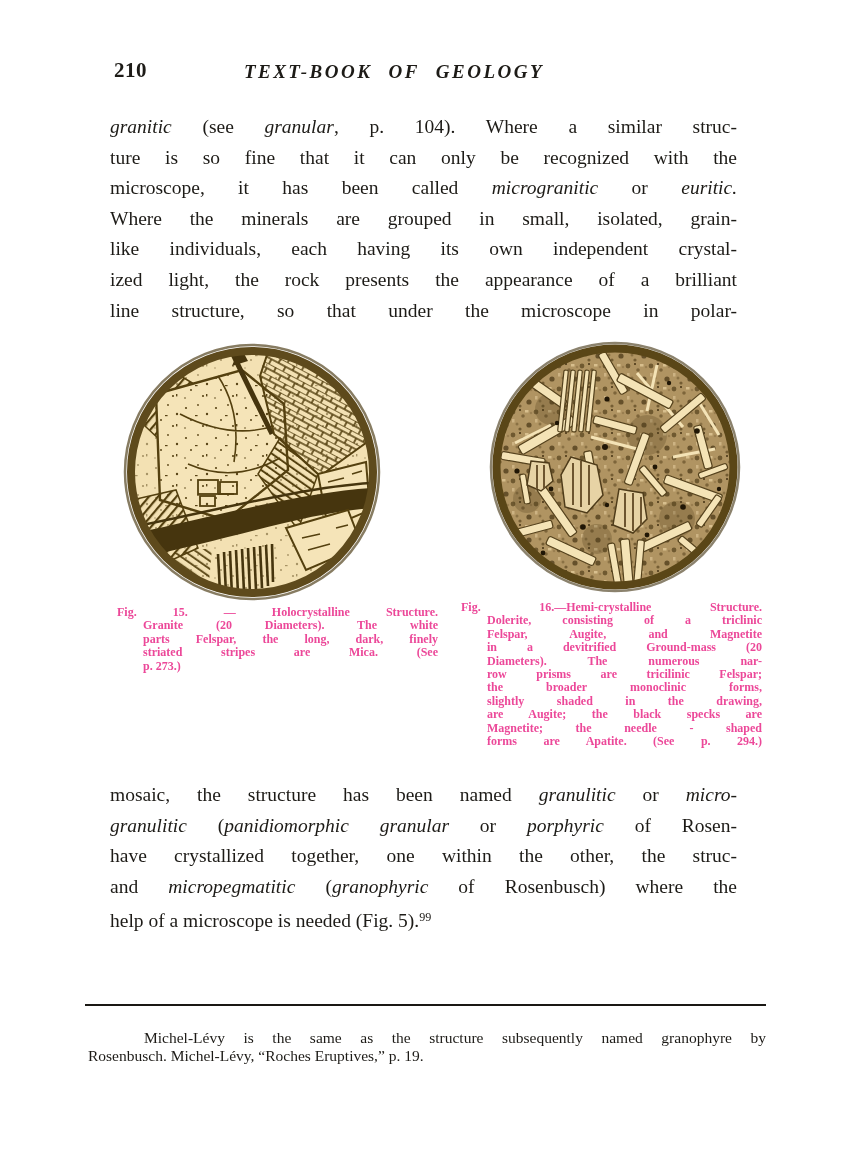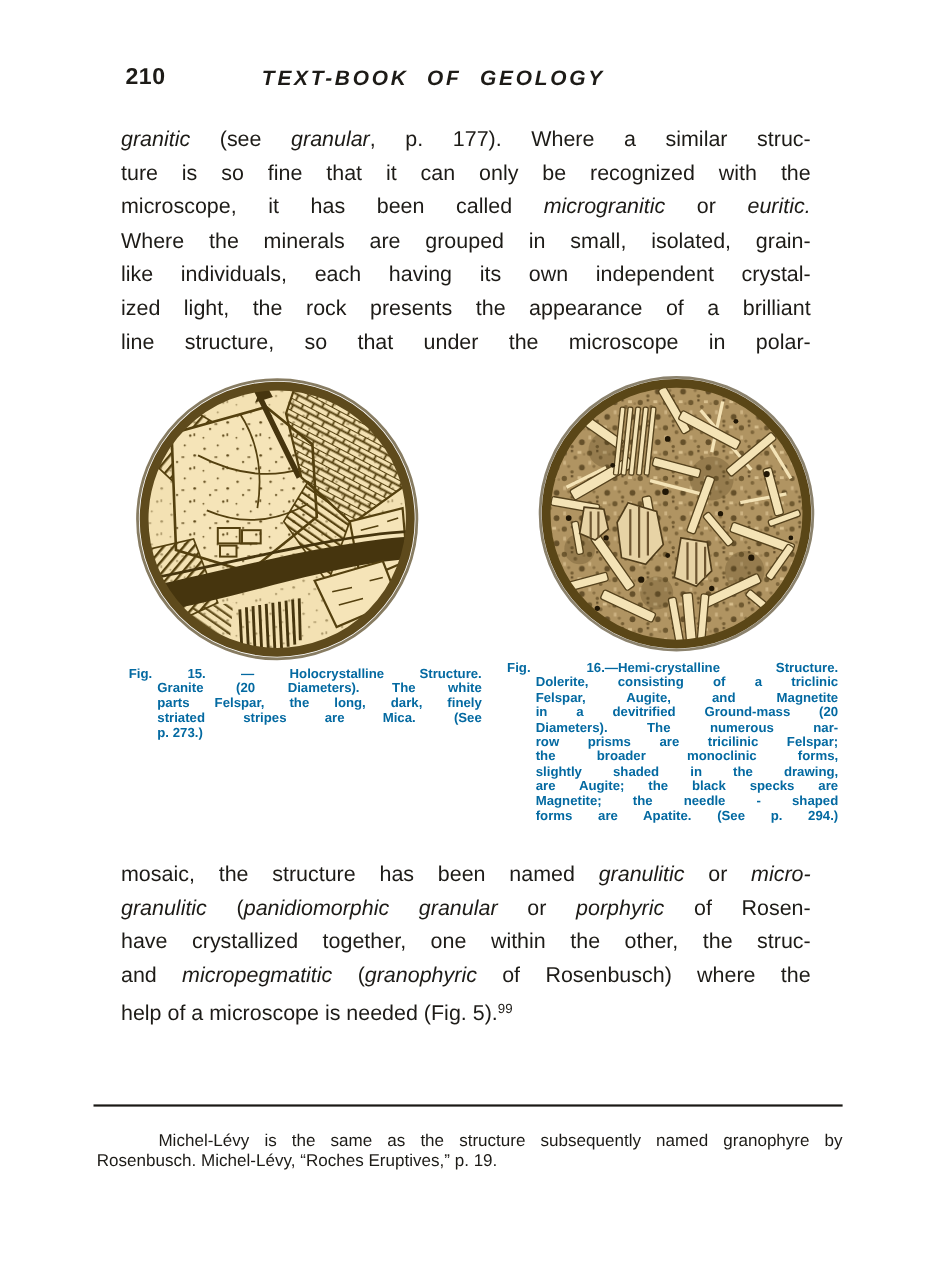--- a/index.html
+++ b/index.html
@@ -1,52 +1,52 @@
 <!DOCTYPE html>
 <html><head>
 <meta charset="utf-8">
 <style>
   html,body{margin:0;padding:0;background:#ffffff;}
   #page{
     position:relative;width:850px;height:1150px;background:#ffffff;
-    font-family:Liberation Sans, sans-serif;color:#1d1b17;
+    font-family:Liberation Serif, serif;color:#1d1b17;
     overflow:hidden;
   }
   .abs{position:absolute;}
   #pagenum{left:114px;top:58px;font-size:21px;font-weight:600;letter-spacing:.5px;}
   #header{left:0;top:61px;width:788px;text-align:center;font-style:italic;font-weight:bold;
           font-size:19px;letter-spacing:2.5px;word-spacing:9px;}
   .para{font-size:19.5px;line-height:30.6px;}
   #para1{left:110px;top:112px;width:627px;}
   #para2{left:110px;top:780px;width:627px;}
   .tline{text-align:justify;text-align-last:justify;}
   .tline.noj{text-align-last:left;}
   .it{font-style:italic;}
   .sup{font-size:.62em;vertical-align:.5em;letter-spacing:0;}
-  .caption{font-size:12px;line-height:13.4px;font-weight:bold;color:#0369a1;}
+  .caption{font-size:12px;line-height:13.4px;font-weight:bold;color:#ec4899;}
   .caption .tline{margin-left:26px;}
   .caption .tline:first-child{margin-left:0;}
   #cap15{left:117px;top:606px;width:321px;}
   #cap16{left:461px;top:601px;width:301px;}
   #fig15{left:122px;top:342px;width:260px;height:260px;}
   #fig16{left:487px;top:339px;width:256px;height:256px;}
   #rule{left:85px;top:1004px;width:681px;height:2px;background:#1a1814;}
   #footnote{left:88px;top:1029px;width:678px;font-size:15.5px;line-height:18.4px;}
   #footnote .tline:first-child{text-indent:56px;}
 </style>
 </head>
 <body>
 
 <div id="page">
 
   <div id="pagenum" class="abs">210</div>
   <div id="header" class="abs">TEXT-BOOK OF GEOLOGY</div>
 
   <div id="para1" class="abs para">
-      <div class="tline"><span class="it">granitic</span><span> (see </span><span class="it">granular</span><span>, p. 177).  Where a similar struc-</span></div>
+      <div class="tline"><span class="it">granitic</span><span> (see </span><span class="it">granular</span><span>, p. 104).  Where a similar struc-</span></div>
       <div class="tline"><span>ture is so fine that it can only be recognized with the</span></div>
       <div class="tline"><span>microscope, it has been called </span><span class="it">microgranitic</span><span> or </span><span class="it">euritic.</span></div>
       <div class="tline"><span>Where the minerals are grouped in small, isolated, grain-</span></div>
       <div class="tline"><span>like individuals, each having its own independent crystal-</span></div>
       <div class="tline"><span>ized light, the rock presents the appearance of a brilliant</span></div>
       <div class="tline"><span>line structure, so that under the microscope in polar-</span></div>
     </div>
 
   <div id="fig15" class="abs">
     <svg width="260" height="260" viewBox="0 0 260 260">

